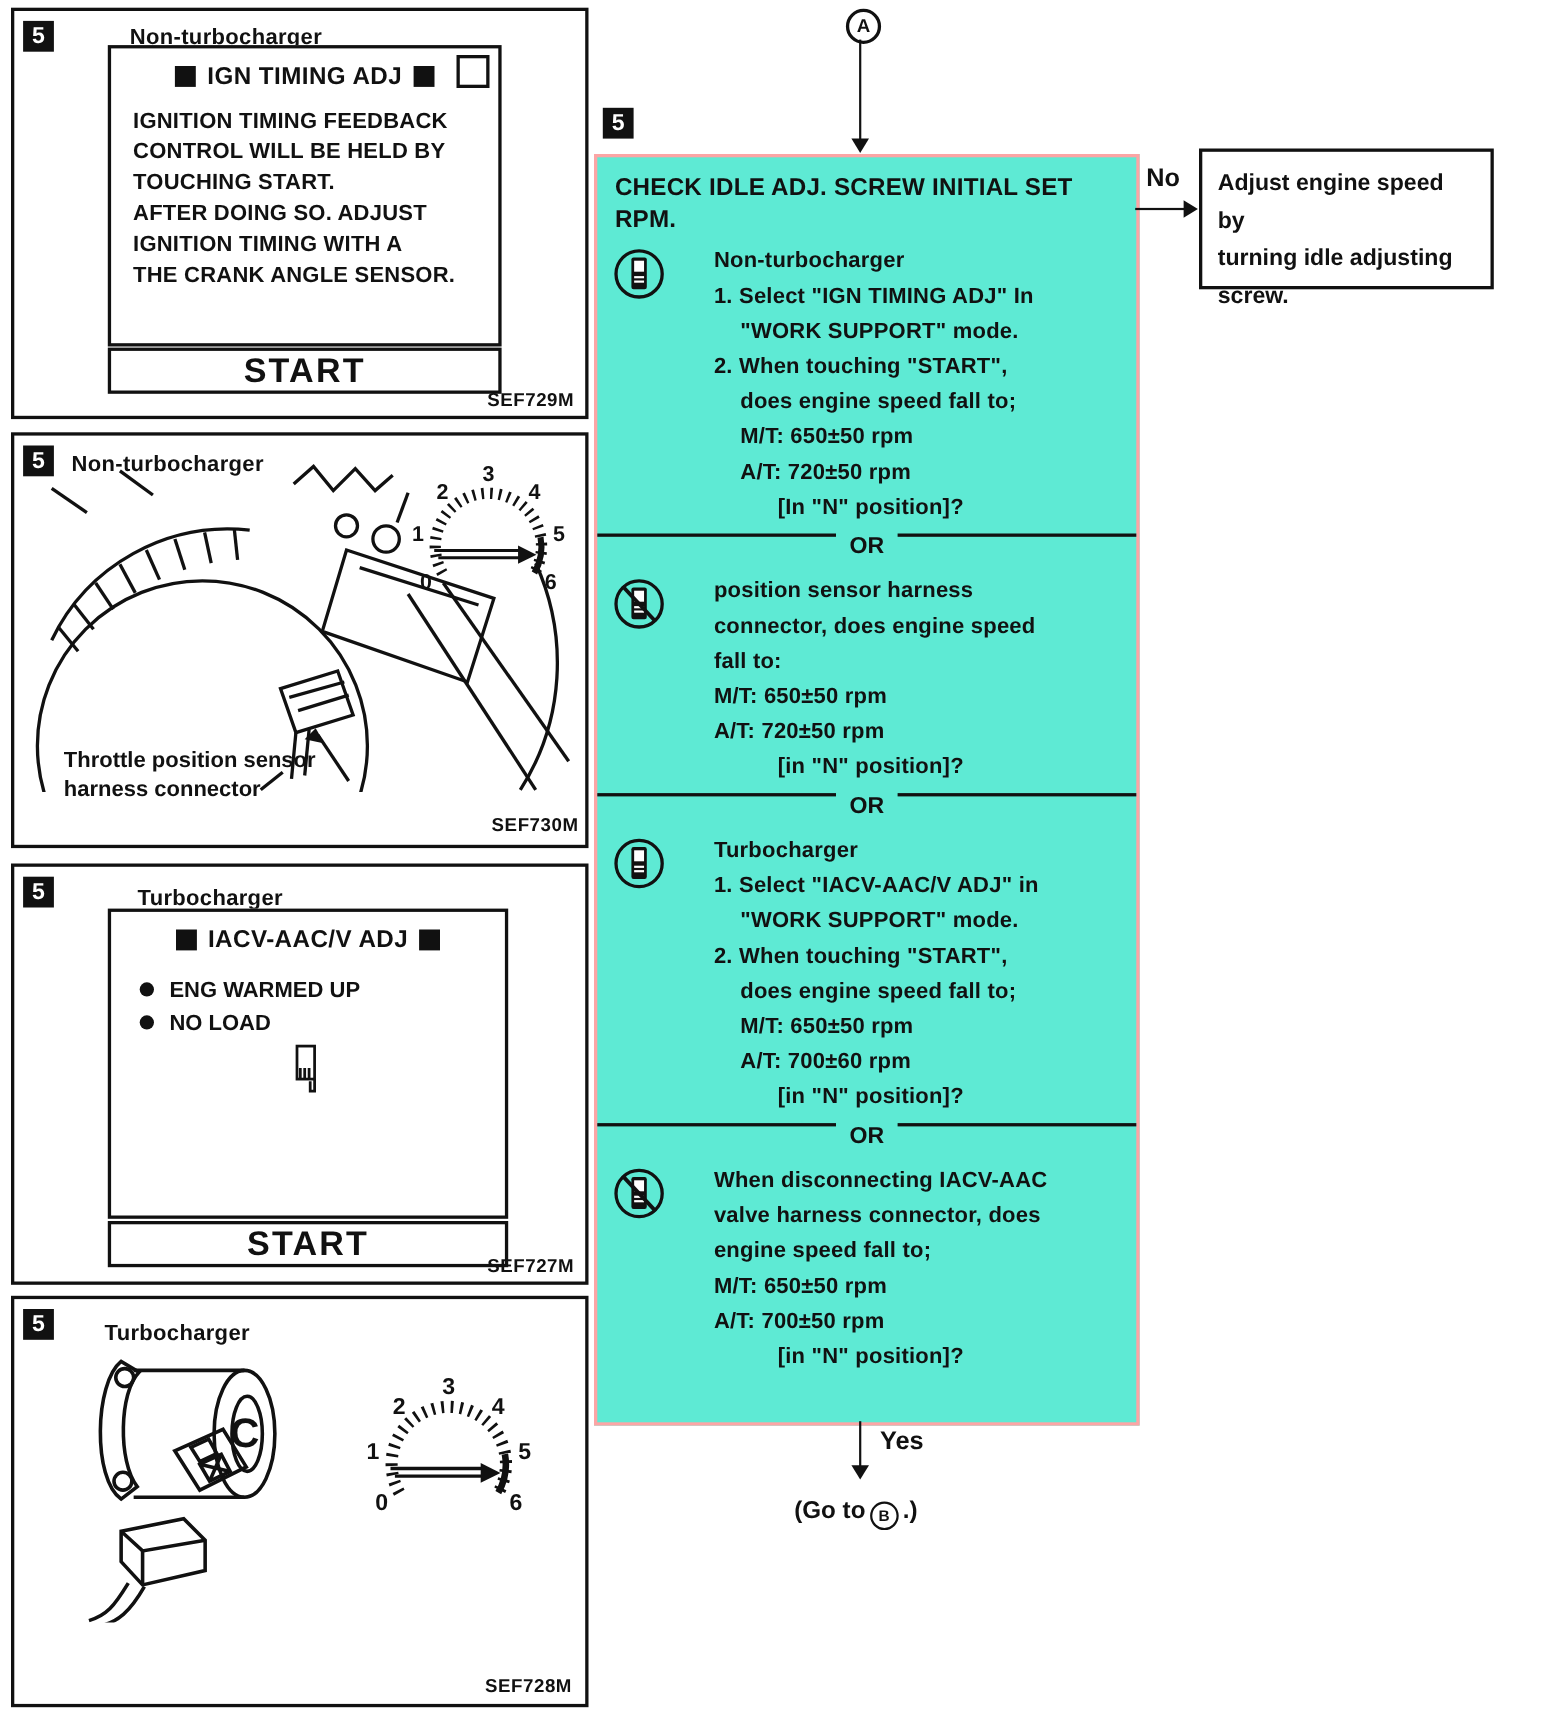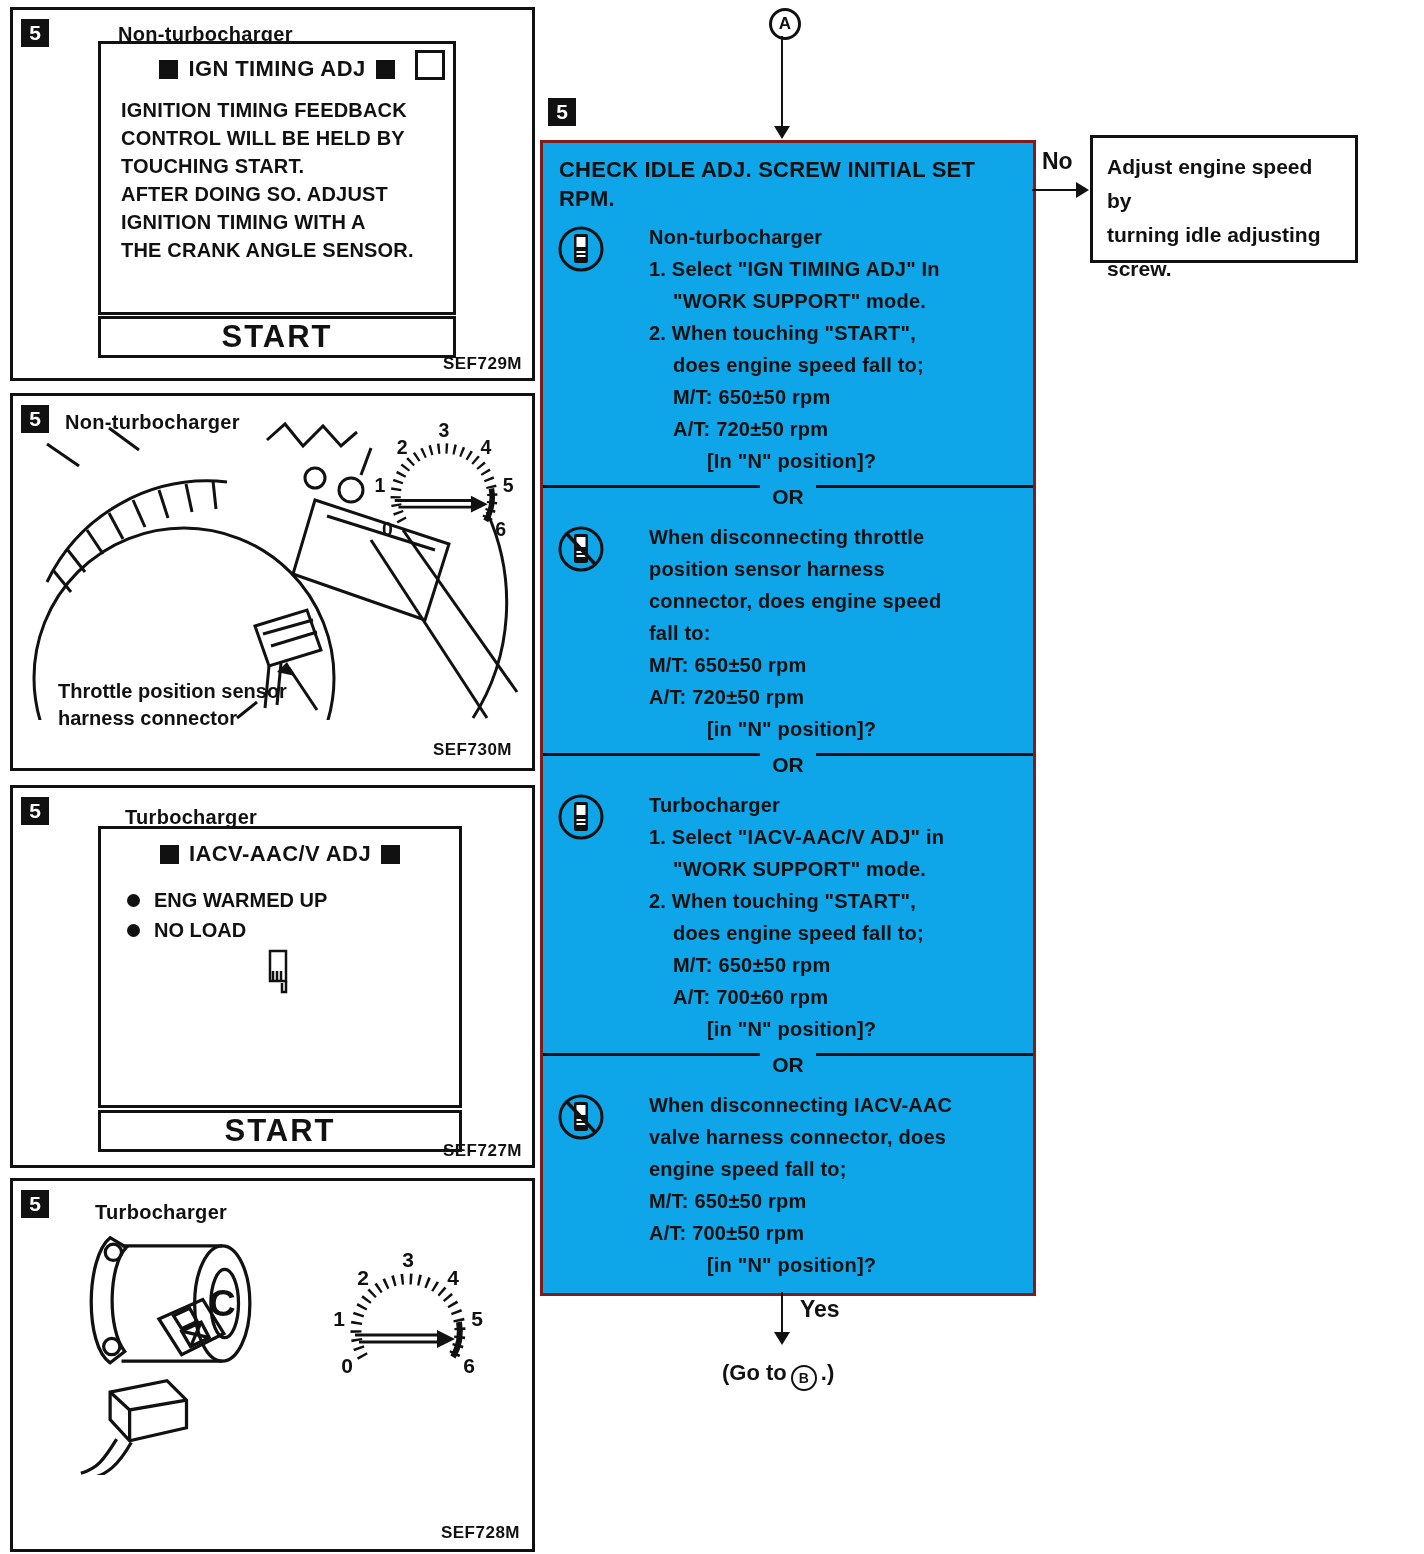--- a/index.html
+++ b/index.html
@@ -17,21 +17,21 @@
   .screen-head{display:flex;align-items:center;justify-content:center;gap:10px;margin-top:12px;
                font-size:22px;letter-spacing:.4px;}
   .sq{width:19px;height:19px;background:#111;display:inline-block;}
   .chk{position:absolute;right:8px;top:6px;width:24px;height:24px;border:3px solid #111;background:#fff;}
   .screen-body{margin:14px 0 0 20px;font-size:20px;line-height:28px;letter-spacing:.2px;}
   .bullets{margin:18px 0 0 26px;font-size:20px;line-height:30px;}
   .bullet-dot{display:inline-block;width:13px;height:13px;border-radius:50%;background:#111;margin-right:14px;}
   .start-btn{position:absolute;border:3px solid #111;display:flex;align-items:center;justify-content:center;
              font-size:31px;letter-spacing:2px;background:#fff;}
   
-  .fc-box{position:absolute;left:540px;top:140px;width:490px;height:1150px;border:3px solid #7f1d1d;background:#0ea5e9;}
+  .fc-box{position:absolute;left:540px;top:140px;width:490px;height:1150px;border:3px solid #fca5a5;background:#5eead4;}
   .fc-title{padding:12px 16px 2px 16px;font-size:22px;line-height:29px;letter-spacing:.2px;}
   .sec{position:relative;padding:6px 14px 8px 14px;}
   .sec-icon{position:absolute;left:14px;top:10px;}
   .sec-text{margin-left:92px;margin-right:6px;font-size:20px;line-height:32px;letter-spacing:.2px;}
   .sec-head{font-size:20px;line-height:32px;}
   .ind1{padding-left:24px;}
   .ind2{padding-left:58px;}
   .or{display:flex;height:30px;}
   .or .bar{flex:1;height:3px;background:#111;}
   .or .or-txt{padding:0 12px;font-size:21px;}
@@ -131,21 +131,21 @@
       <g class="ink" stroke-width="3">
         <line x1="32" y1="96" x2="118" y2="96"></line>
         <line x1="36" y1="103" x2="116" y2="103"></line>
       </g>
       <polygon points="132,100 114,91 114,109" fill="#111"></polygon>
     </svg>
     <div class="abs" style="left:45px;top:282px;font-size:20px;line-height:27px;">
       <div>Throttle position sensor</div>
       <div>harness connector</div>
     </div>
-    <div class="caption" style="right:20px;bottom:8px;text-align:center;">SEF730M</div>
+    <div class="caption" style="right:6px;bottom:8px;text-align:center;">SEF730M</div>
   </div>
 
   <div class="panel" style="top:785px;height:377px;">
     <div class="badge">5</div>
     <div class="panel-label" style="left:112px;top:18px;">Turbocharger</div>
     <div class="screen" style="left:85px;top:38px;width:358px;height:276px;">
       <div class="screen-head">
         <span class="sq"></span>
         <span>IACV-AAC/V ADJ</span>
         <span class="sq"></span>
@@ -255,21 +255,20 @@
     <div class="sec">
       <svg class="sec-icon" width="48" height="48" viewBox="0 0 48 48">
         <circle cx="24" cy="24" r="21" class="ink" stroke-width="3"></circle>
         <rect x="17" y="9" width="14" height="29" rx="2" fill="#111"></rect>
         <rect x="19.5" y="12" width="9" height="10" fill="#fff"></rect>
         <rect x="19.5" y="26" width="9" height="2" fill="#fff"></rect>
         <rect x="19.5" y="30" width="9" height="2" fill="#fff"></rect>
         <line x1="9" y1="8" x2="39" y2="40" class="ink" stroke-width="3.5"></line>
       </svg>
       <div class="sec-text">
-        <div>When disconnecting throttle</div>
         <div>position sensor harness</div>
         <div>connector, does engine speed</div>
         <div>fall to:</div>
         <div>M/T: 650±50 rpm</div>
         <div>A/T: 720±50 rpm</div>
         <div class="ind2">[in "N" position]?</div>
       </div>
     </div>
 
     <div class="or">

